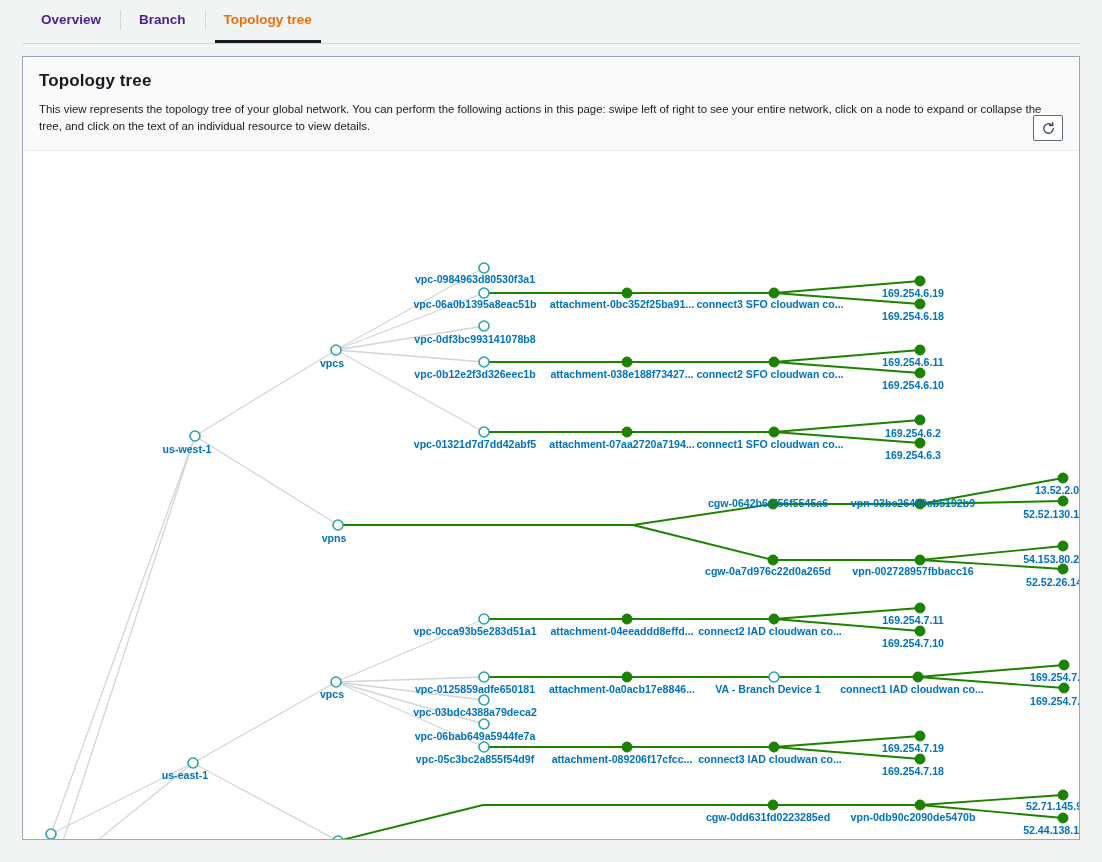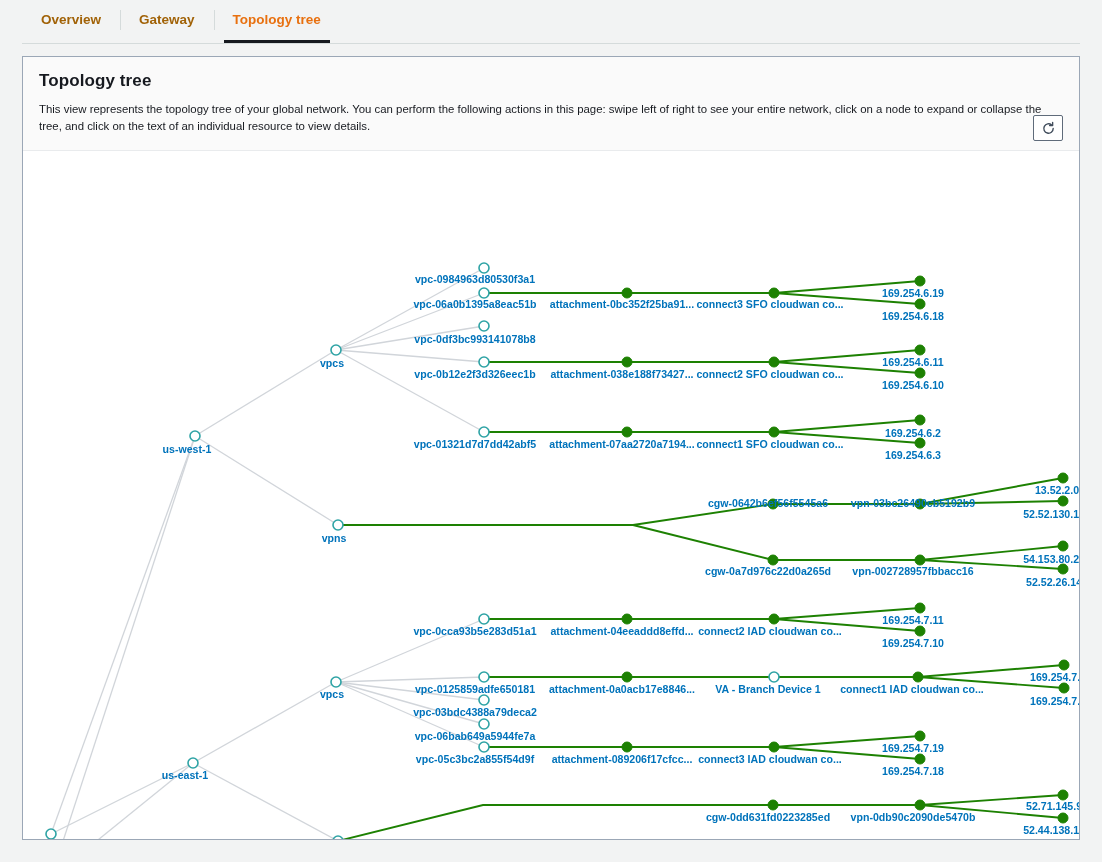--- a/index.html
+++ b/index.html
@@ -13,21 +13,21 @@
   }
   
   .tabbar{
     position:absolute;left:0;top:0;width:1102px;height:44px;
     background:#f2f3f3;
     display:flex;align-items:flex-start;
   }
   .tabs{display:flex;align-items:center;margin-left:22px;height:40px;}
   .tab{
     position:relative;
-    font-size:13.5px;font-weight:bold;color:#a16207;
+    font-size:13.5px;font-weight:bold;color:#4c1d95;
     padding:0 19px;height:40px;line-height:40px;
     cursor:pointer;white-space:nowrap;
   }
   .tab + .tab::before{
     content:"";position:absolute;left:0;top:10px;height:20px;width:1px;background:#d5dbdb;
   }
   .tab.active{color:#e8700f;}
   .tab.active::after{
     content:"";position:absolute;left:10px;right:10px;bottom:-3px;height:3px;background:#16191f;
   }
@@ -89,21 +89,21 @@
   }
   .lbl.mid{text-anchor:middle;}
   .lbl.start{text-anchor:start;}
 </style>
 </head>
 <body>
 
 <div class="tabbar">
   <div class="tabs" id="tab-list">
       <div class="tab">Overview</div>
-      <div class="tab">Gateway</div>
+      <div class="tab">Branch</div>
       <div class="tab active">Topology tree</div>
     </div>
 </div>
 <div class="tabline"></div>
 
 <div class="card">
 
   <div class="card-head">
     <div class="card-title">Topology tree</div>
     <div class="card-desc">This view represents the topology tree of your global network. You can perform the following actions in this page: swipe left of right to see your entire network, click on a node to expand or collapse the tree, and click on the text of an individual resource to view details.</div>

